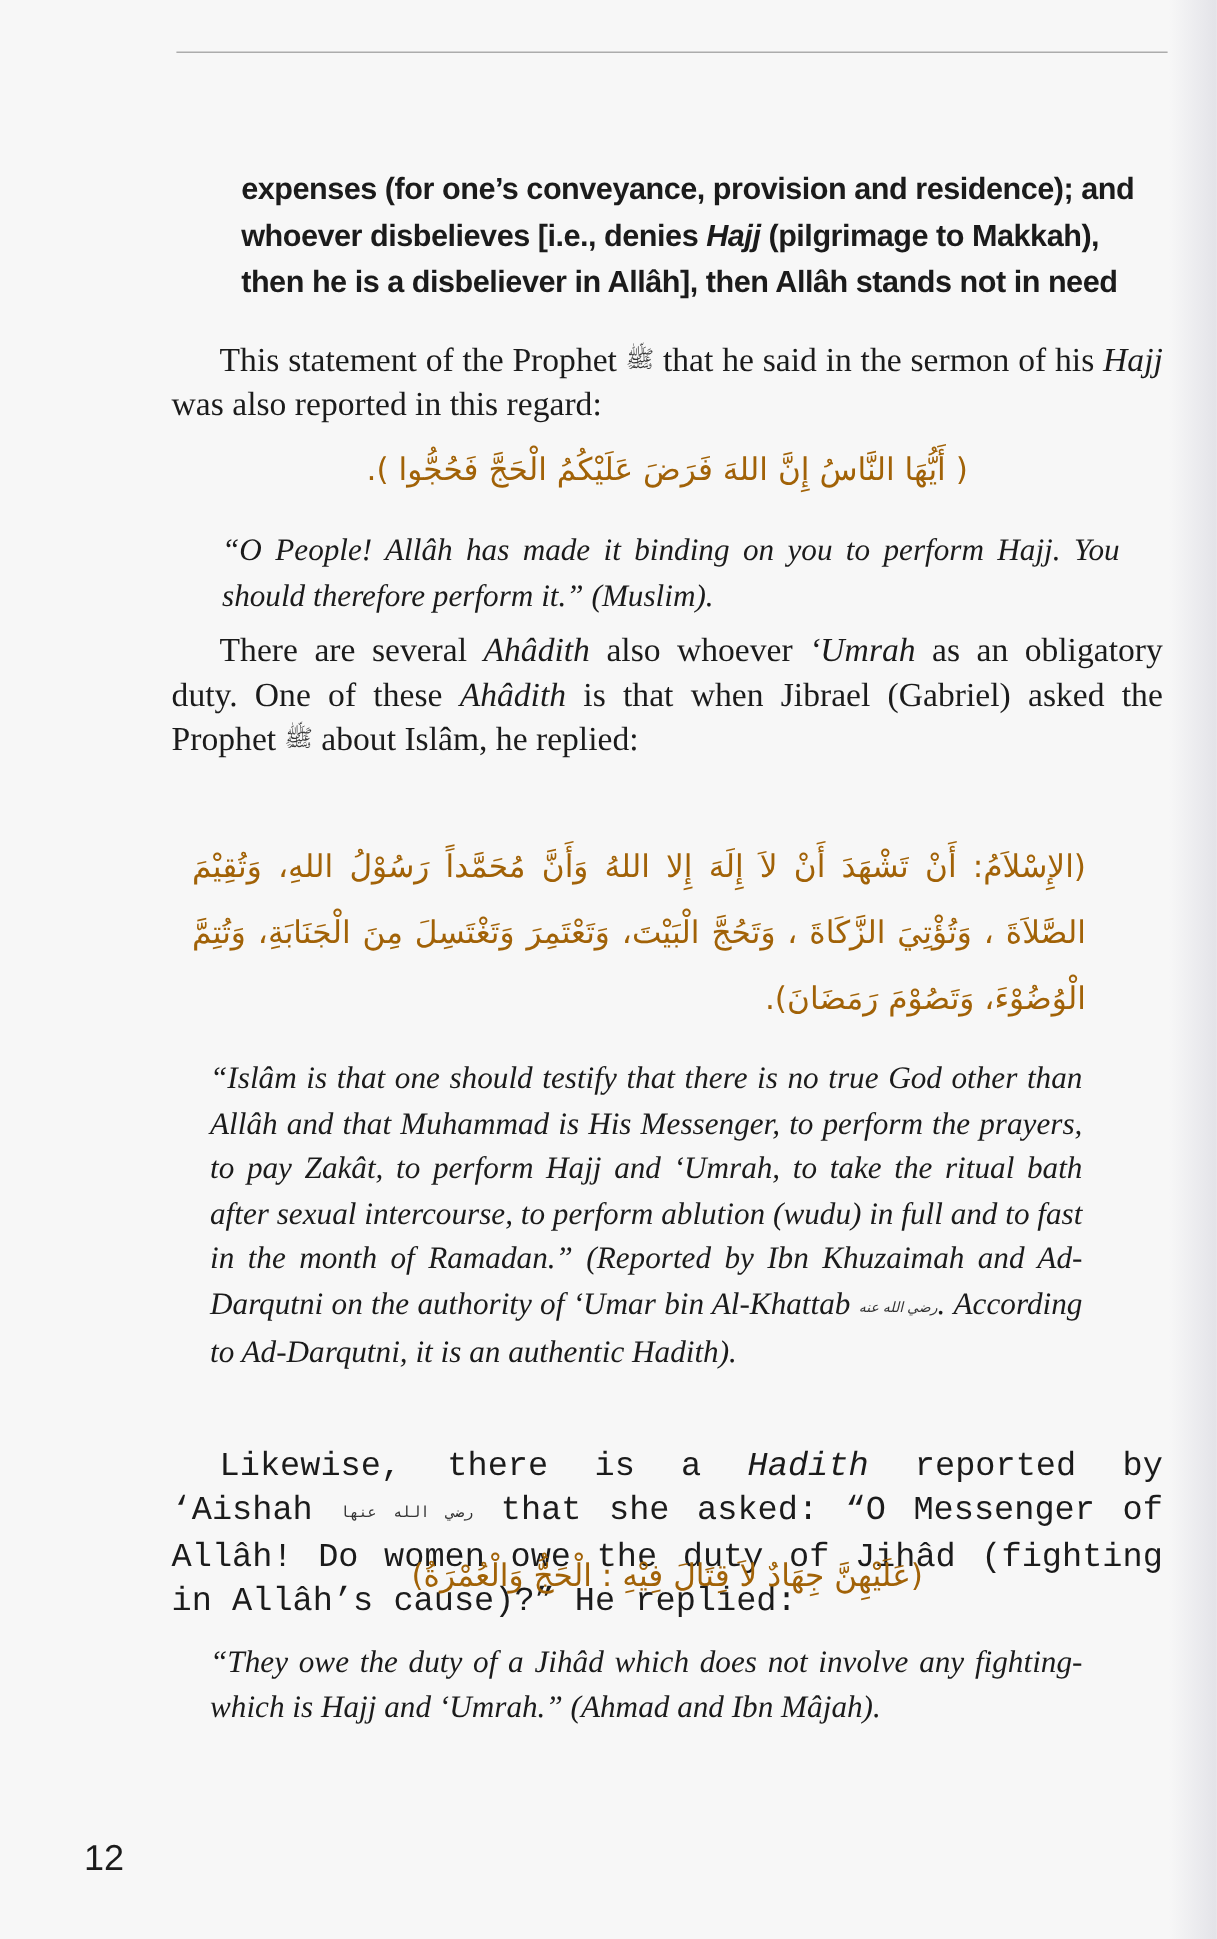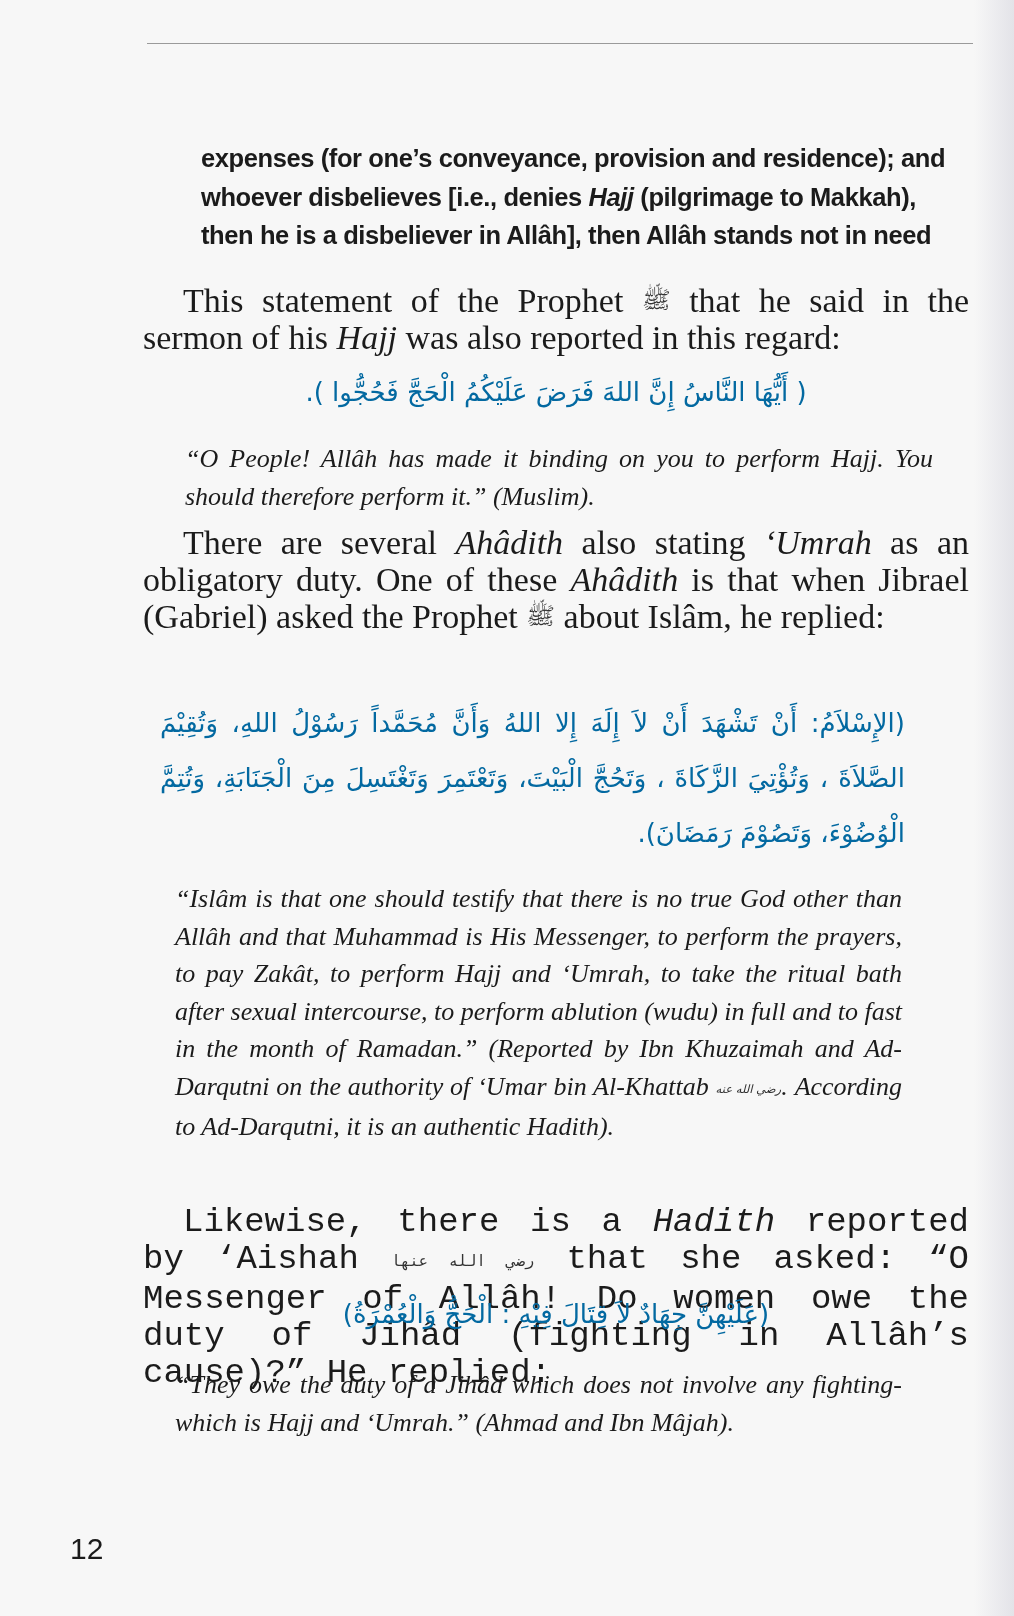--- a/index.html
+++ b/index.html
@@ -22,27 +22,27 @@
       font-size: 29px; line-height: 36px; white-space: nowrap; letter-spacing: -0.3px;
     }
     .running-head .rule {
       flex: 1; height: 1px; background: #9a9a9a; margin-left: 4px; margin-bottom: 6px;
     }
     .sans {
       font-family: "Liberation Sans", sans-serif;
       letter-spacing: -0.4px;
     }
     .block { position: absolute; left: 143px; width: 826px; }
-    .para { font-size: 34px; line-height: 37px; margin: 0; text-align: justify; }
+    .para { font-size: 28px; line-height: 37px; margin: 0; text-align: justify; }
     .para.indent { text-indent: 40px; }
     .quote { position: absolute; left: 185px; width: 748px; font-size: 26px; line-height: 37.5px; font-style: italic; text-align: justify; margin: 0; }
     .quote-sans { position: absolute; left: 186px; width: 790px; font-size: 25.5px; line-height: 38.5px; margin: 15px; font-weight: bold; }
     .arabic {
       position: absolute; direction: rtl; font-family: "DejaVu Sans", sans-serif;
-      font-size: 26px; line-height: 44px; color: #0369a1;
+      font-size: 26px; line-height: 44px; color: #a16207;
     }
     .arabic.center { text-align: center; }
     .honor { font-size: 0.7em; vertical-align: 0.15em; color: #333; }
     .page-number {
       position: absolute; left: 70px; top: 1532px;
       font-family: "Liberation Sans", sans-serif; font-size: 30px;
     }
     i { font-style: italic; }
   </style>
 </head>
@@ -67,21 +67,21 @@
 </div>
 
 <div class="arabic center" style="top:370px; left:143px; width:826px;">( أَيُّهَا النَّاسُ إِنَّ اللهَ فَرَضَ عَلَيْكُمُ الْحَجَّ فَحُجُّوا ).</div>
 
 <p class="quote" style="top:440px;">
   <span>“O People! Allâh has made it binding on you to perform Hajj. You should therefore perform it.” </span><span>(Muslim).</span>
 </p>
 
 <div class="block" style="top:524px;">
   <p class="para indent">
-    <span>There are several </span><i>Ahâdith</i><span> also stating </span><i>‘Umrah</i><span> as an obligatory duty. One of these </span><i>Ahâdith</i><span> is that when Jibrael (Gabriel) asked the Prophet </span><span class="honor">ﷺ</span><span> about Islâm, he replied:</span>
+    <span>There are several </span><i>Ahâdith</i><span> also whoever </span><i>‘Umrah</i><span> as an obligatory duty. One of these </span><i>Ahâdith</i><span> is that when Jibrael (Gabriel) asked the Prophet </span><span class="honor">ﷺ</span><span> about Islâm, he replied:</span>
   </p>
 </div>
 
 <div class="arabic" style="top:696px; left:160px; width:745px; text-align:justify; line-height:55px;">(الإِسْلاَمُ: أَنْ تَشْهَدَ أَنْ لاَ إِلَهَ إِلا اللهُ وَأَنَّ مُحَمَّداً رَسُوْلُ اللهِ، وَتُقِيْمَ الصَّلاَةَ ، وَتُؤْتِيَ الزَّكَاةَ ، وَتَحُجَّ الْبَيْتَ، وَتَعْتَمِرَ وَتَغْتَسِلَ مِنَ الْجَنَابَةِ، وَتُتِمَّ الْوُضُوْءَ، وَتَصُوْمَ رَمَضَانَ).</div>
 
 <p class="quote" style="top:880px; left:175px; width:727px;">
   <span>“Islâm is that one should testify that there is no true God other than Allâh and that Muhammad is His Messenger, to perform the prayers, to pay Zakât, to perform Hajj and ‘Umrah, to take the ritual bath after sexual intercourse, to perform ablution (wudu) in full and to fast in the month of Ramadan.” (Reported by Ibn Khuzaimah and Ad-Darqutni on the authority of ‘Umar bin Al-Khattab </span><span class="honor" style="font-size:0.45em;">رضي الله عنه</span><span>. According to Ad-Darqutni, it is an authentic Hadith).</span>
 </p>
 
 <div class="block" style="top:1204px;font-family:Liberation Mono, monospace;">

